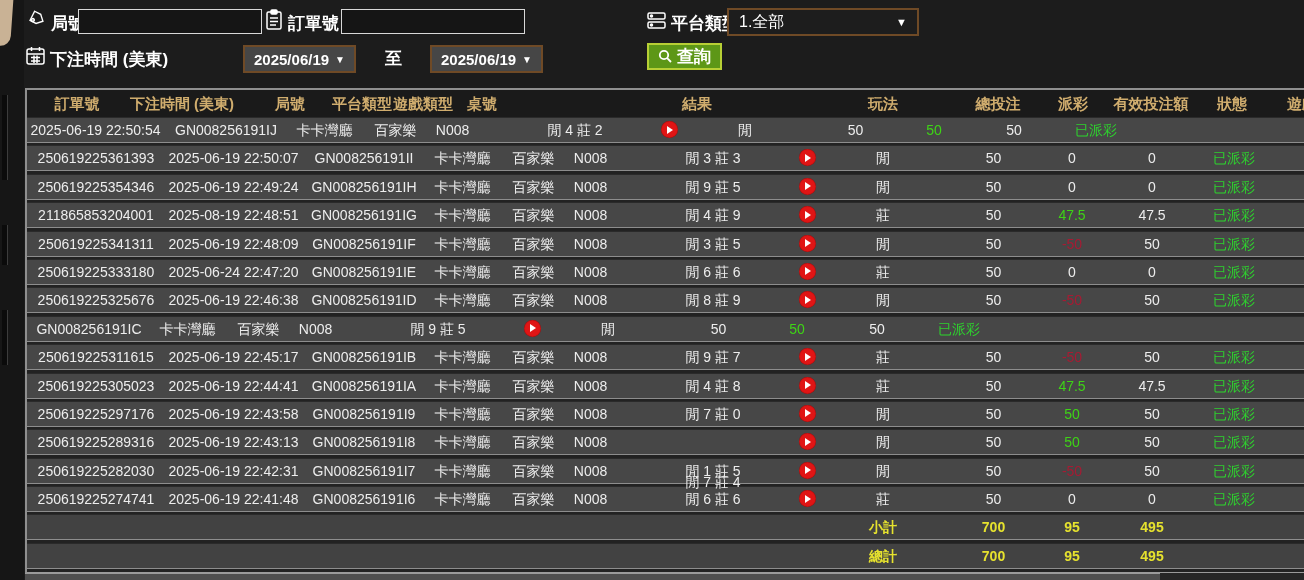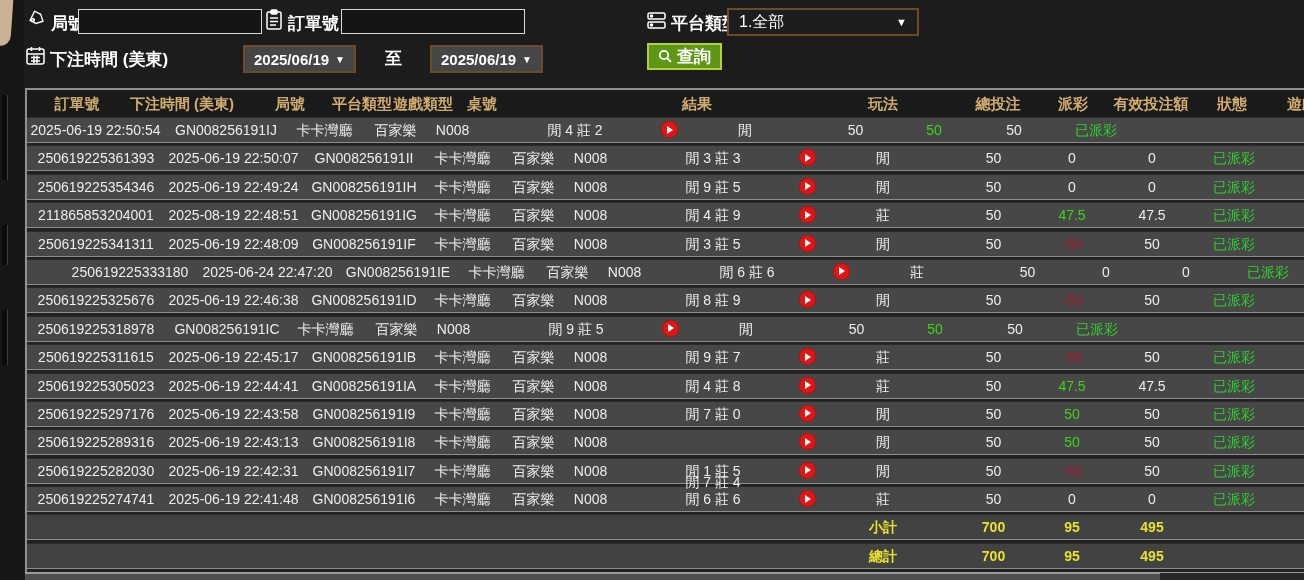--- a/index.html
+++ b/index.html
@@ -236,21 +236,21 @@
           <button class="playbtn"></button>
         </div>
         <div class="cell" style="width: 124px;">閒</div>
         <div class="cell" style="width: 97px;">50</div>
         <div class="cell neg" style="width: 60px;">-50</div>
         <div class="cell" style="width: 100px;">50</div>
         <div class="cell status" style="width: 64px;">已派彩</div>
         <div class="cell" style="width: 40px;"></div>
       </div>
       <div class="trow">
-        <div class="cell" style="width: 138px; padding-left: 34px;">250619225333180</div>
+        <div class="cell" style="width: 138px;">250619225333180</div>
         <div class="cell" style="width: 137px;">2025-06-24 22:47:20</div>
         <div class="cell" style="width: 124px;">GN008256191IE</div>
         <div class="cell" style="width: 73px;">卡卡灣廳</div>
         <div class="cell" style="width: 69px;">百家樂</div>
         <div class="cell" style="width: 45px;">N008</div>
         <div class="cell result" style="width: 180px;">閒 6 莊 6</div>
         <div class="cell" style="width: 28px;">
           <button class="playbtn"></button>
         </div>
         <div class="cell" style="width: 124px;">莊</div>
@@ -272,21 +272,20 @@
           <button class="playbtn"></button>
         </div>
         <div class="cell" style="width: 124px;">閒</div>
         <div class="cell" style="width: 97px;">50</div>
         <div class="cell neg" style="width: 60px;">-50</div>
         <div class="cell" style="width: 100px;">50</div>
         <div class="cell status" style="width: 64px;">已派彩</div>
         <div class="cell" style="width: 40px;"></div>
       </div>
       <div class="trow">
-        <div class="cell" style="width: 138px;">250619225318978</div>
         <div class="cell" style="width: 124px;">GN008256191IC</div>
         <div class="cell" style="width: 73px;">卡卡灣廳</div>
         <div class="cell" style="width: 69px;">百家樂</div>
         <div class="cell" style="width: 45px;">N008</div>
         <div class="cell result" style="width: 180px;">閒 9 莊 5</div>
         <div class="cell" style="width: 28px;">
           <button class="playbtn"></button>
         </div>
         <div class="cell" style="width: 124px;">閒</div>
         <div class="cell" style="width: 97px;">50</div>

